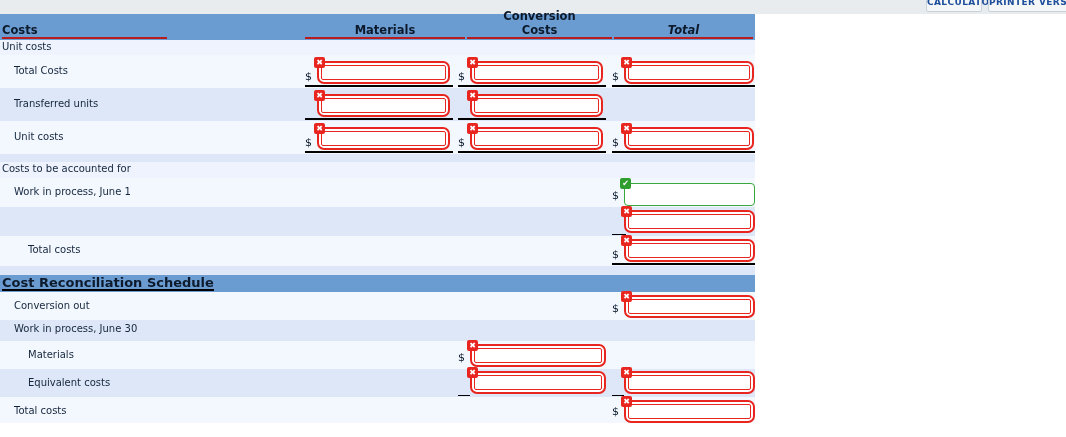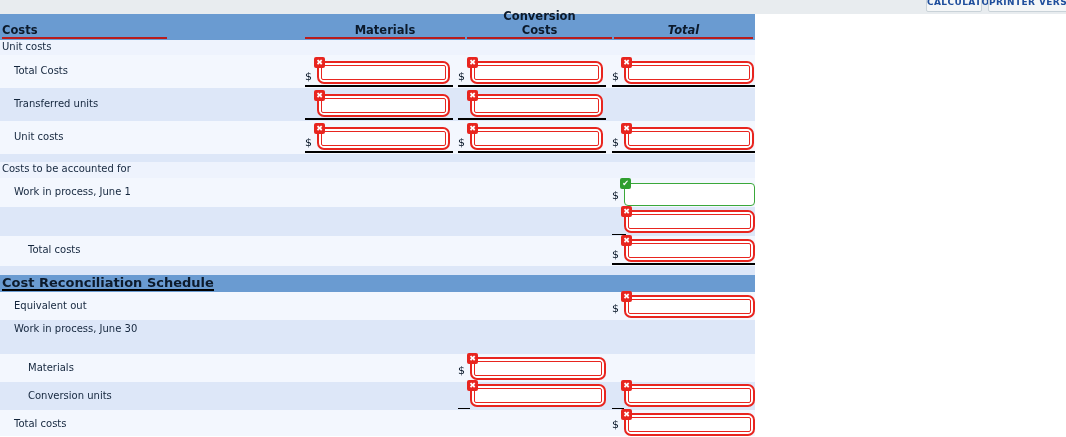--- a/index.html
+++ b/index.html
@@ -320,49 +320,49 @@
   </div>
 
   <div class="row z-dark" style="height:9px"></div>
 
   <div class="sectionbar">
     <div class="slabel">Cost Reconciliation Schedule</div>
   </div>
 
 
   <div class="row z-white" style="height:28px">
-    <div class="rlabel ind1" style="top:8px">Equivalent out</div>
-    <div class="cell col-t1">
-      <span class="dollar">$</span>
-      <div class="fieldwrap" style="top:3px">
-        <div class="fld" style="width:131px">
-          <div class="badge">✖</div>
-        </div>
-      </div>
-    </div>
-  </div>
-
-  <div class="row z-dark" style="height:34px">
+    <div class="rlabel ind1" style="top:8px">Conversion out</div>
+    <div class="cell col-t1">
+      <span class="dollar">$</span>
+      <div class="fieldwrap" style="top:3px">
+        <div class="fld" style="width:131px">
+          <div class="badge">✖</div>
+        </div>
+      </div>
+    </div>
+  </div>
+
+  <div class="row z-dark" style="height:21px">
     <div class="rlabel ind1" style="top:3px">Work in process, June 30</div>
   </div>
 
   <div class="row z-white" style="height:28px">
     <div class="rlabel ind2" style="top:8px">Materials</div>
     <div class="cell col-c1">
       <span class="dollar">$</span>
       <div class="fieldwrap" style="top:3px">
         <div class="fld" style="width:136px">
           <div class="badge">✖</div>
         </div>
       </div>
     </div>
   </div>
 
   <div class="row z-dark" style="height:28px">
-    <div class="rlabel ind2" style="top:8px">Conversion units</div>
+    <div class="rlabel ind2" style="top:8px">Equivalent costs</div>
     <div class="cell col-c1">
       <div class="uline" style="left:0;width:12px;height:1px"></div>
       <div class="fieldwrap" style="top:2px">
         <div class="fld" style="width:136px">
           <div class="badge">✖</div>
         </div>
       </div>
     </div>
     <div class="cell col-t1">
       <div class="uline" style="left:0;width:12px;height:1px"></div>

